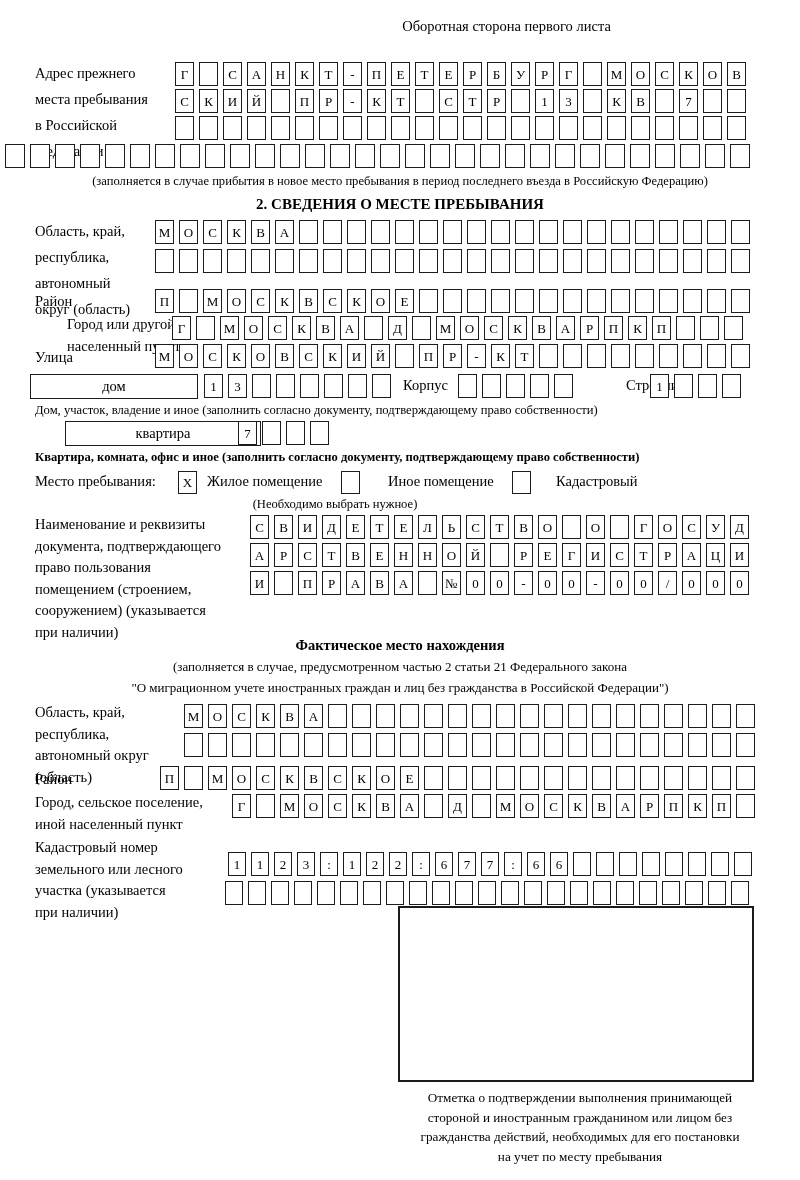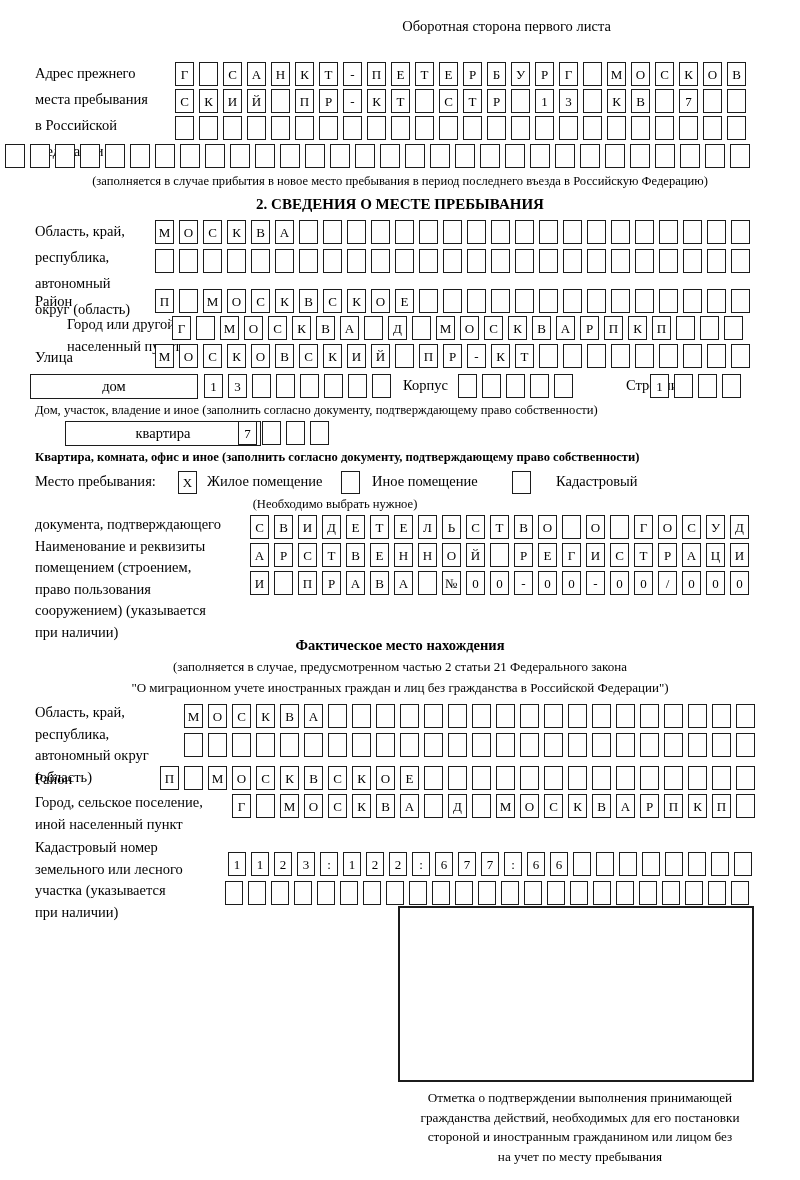--- a/index.html
+++ b/index.html
@@ -334,30 +334,30 @@
       <span class="cell">&nbsp;</span>
       <span class="cell">&nbsp;</span>
       <span class="cell">&nbsp;</span>
     </div>
   <div class="abs caption" style="left:35px;top:450px;font-weight:bold;">Квартира, комната, офис и иное (заполнить согласно документу, подтверждающему право собственности)</div>
 
   <div class="abs" style="left:35px;top:473px;font-size:14.5px;">Место пребывания:</div>
   <span class="abs chk" style="left:178px;top:471px;">X</span>
   <div class="abs" style="left:207px;top:473px;font-size:14.5px;">Жилое помещение</div>
   <span class="abs chk" style="left:341px;top:471px;"></span>
-  <div class="abs" style="left:372px;top:473px;font-size:14.5px;">Иное помещение</div>
+  <div class="abs" style="left:388px;top:473px;font-size:14.5px;">Иное помещение</div>
   <span class="abs chk" style="left:512px;top:471px;"></span>
   <div class="abs" style="left:556px;top:473px;font-size:14.5px;">Кадастровый</div>
   <div class="abs caption center" style="left:180px;top:497px;width:310px;">(Необходимо выбрать нужное)</div>
 
   <div class="abs label-sm" style="left:35px;top:514px;">
+      <div>Наименование и реквизиты</div>
       <div>документа, подтверждающего</div>
-      <div>Наименование и реквизиты</div>
+      <div>право пользования</div>
       <div>помещением (строением,</div>
-      <div>право пользования</div>
       <div>сооружением) (указывается</div>
       <div>при наличии)</div>
     </div>
   <div class="abs cellrow" style="left:250px;top:515px;">
       <span class="cell">С</span>
       <span class="cell">В</span>
       <span class="cell">И</span>
       <span class="cell">Д</span>
       <span class="cell">Е</span>
       <span class="cell">Т</span>
@@ -598,18 +598,18 @@
       <span class="cell">&nbsp;</span>
       <span class="cell">&nbsp;</span>
       <span class="cell">&nbsp;</span>
       <span class="cell">&nbsp;</span>
       <span class="cell">&nbsp;</span>
     </div>
 
   <div class="abs stamp" style="left:398px;top:906px;width:356px;height:176px;"></div>
   <div class="abs center" style="left:385px;top:1088px;width:390px;font-size:13.2px;line-height:19.5px;">
       <div>Отметка о подтверждении выполнения принимающей</div>
+      <div>стороной и иностранным гражданином или лицом без</div>
       <div>гражданства действий, необходимых для его постановки</div>
-      <div>стороной и иностранным гражданином или лицом без</div>
       <div>на учет по месту пребывания</div>
     </div>
 
 </div>
 
 </body></html>

